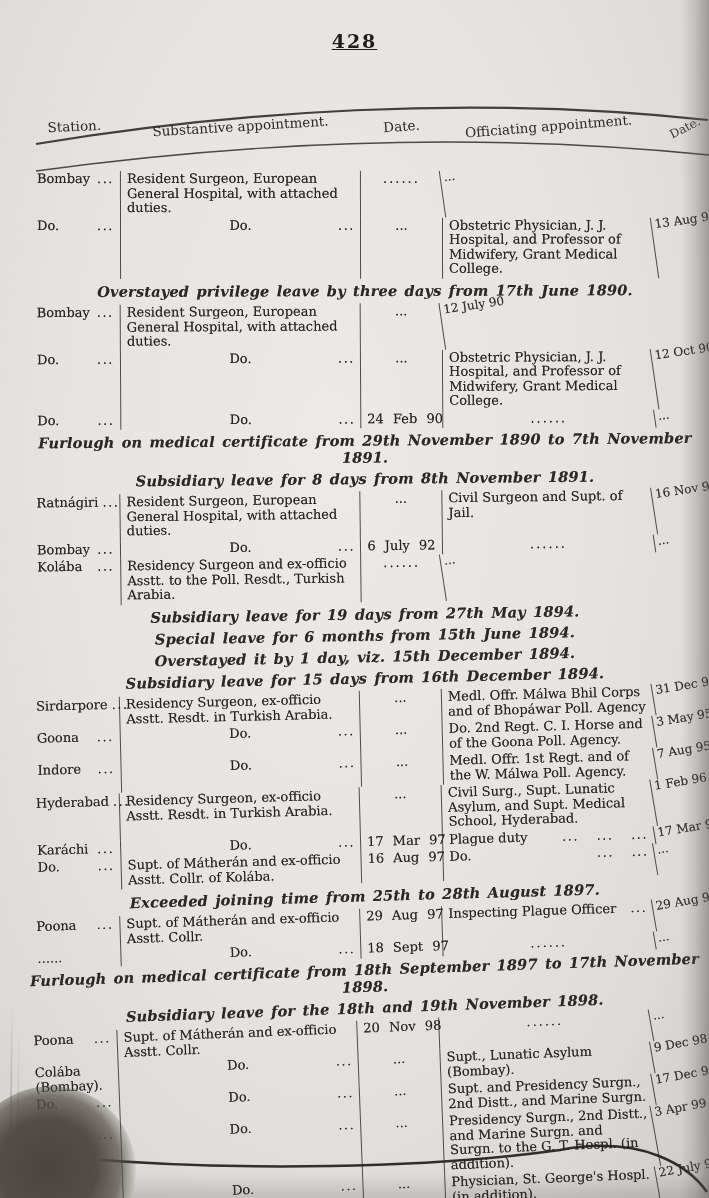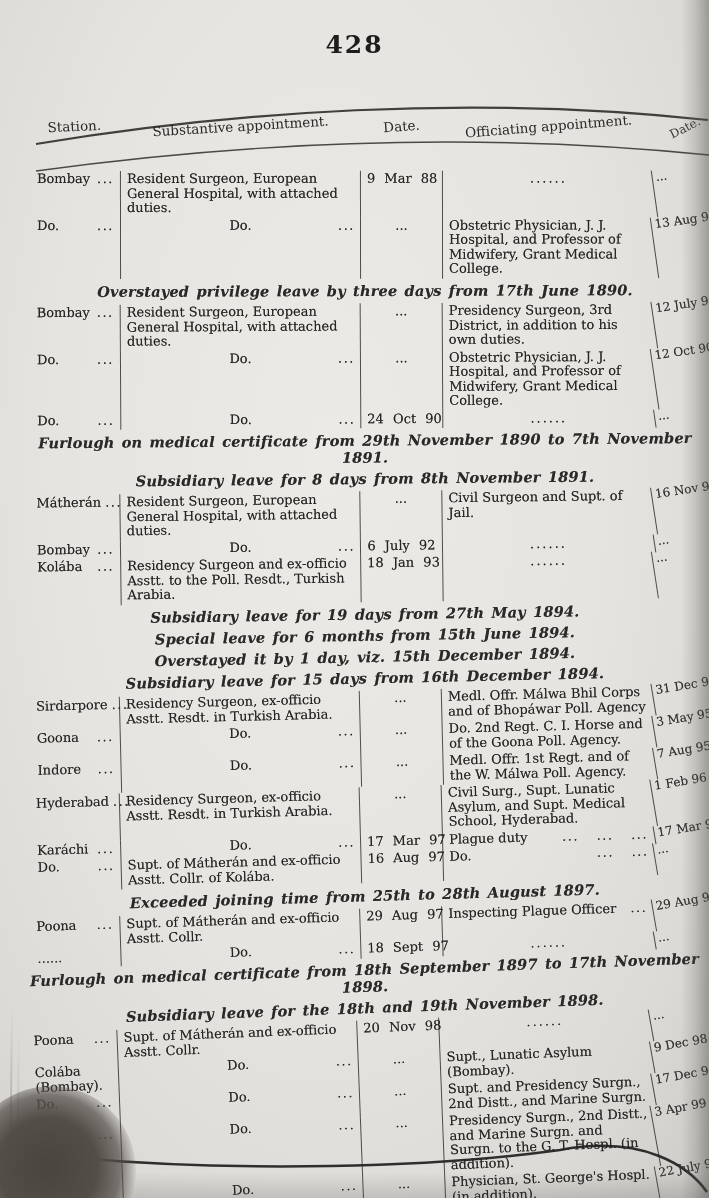--- a/index.html
+++ b/index.html
@@ -13,21 +13,21 @@
     background:linear-gradient(to right, rgba(110,108,104,0) 0%, rgba(105,103,99,.22) 50%, rgba(80,78,74,.45) 100%);}
   .bottom-shade{position:absolute;left:0;right:0;bottom:0;height:26px;
     background:linear-gradient(to bottom, rgba(60,58,54,0) 0%, rgba(60,58,54,.18) 100%);}
   .thumb{position:absolute;left:-34px;bottom:-58px;width:170px;height:170px;border-radius:50%;
     background:radial-gradient(circle at 48% 48%, #4a443f 0%, #544e49 40%, rgba(84,78,73,.72) 58%, rgba(84,78,73,0) 72%);}
   .page-edge-line{position:absolute;width:2px;background:linear-gradient(to bottom, rgba(100,95,90,0), rgba(100,95,90,.55));}
   .pe1{left:10px;top:1005px;height:193px;transform:rotate(.6deg);}
   .pe2{left:17px;top:1030px;height:168px;transform:rotate(.6deg);opacity:.6;}
 
   .pageno{position:absolute;top:30px;left:0;width:100%;text-align:center;
-    font-size:25px;letter-spacing:2px;color:#1f1d1b;font-weight:600;}
+    font-size:19px;letter-spacing:2px;color:#1f1d1b;font-weight:600;text-decoration:underline;}
 
   .rules{position:absolute;left:0;top:0;pointer-events:none;}
 
   .grid5{display:grid;grid-template-columns:92px 240px 82px 212px 44px;}
   .thead{position:absolute;left:28px;top:104px;width:670px;}
   .th{font-size:13.5px;text-align:center;color:#2a2826;padding-top:14px;}
   .th-station{transform:rotate(-2.5deg);}
   .th-sub{transform:rotate(-3.5deg);}
   .th-date{transform:rotate(-4deg);}
   .th-off{transform:rotate(-4.5deg);}
@@ -78,21 +78,20 @@
   </div>
 
   <div class="tbody" id="tbody">
       <div class="rows-block" style="transform: rotate(-0.05deg); transform-origin: 40px 50%;">
         <div class="row grid5">
           <div class="cell c-st">
             <span>Bombay</span>
             <span class="dots">...</span>
           </div>
           <div class="cell c-sub"><span>Resident Surgeon, European General Hospital, with attached duties.</span></div>
-          <div class="cell c-dt">9 Mar 88</div>
           <div class="cell c-off center"><span>......</span></div>
           <div class="cell c-dt2">...</div>
         </div>
         <div class="row grid5">
           <div class="cell c-st">
             <span>Do.</span>
             <span class="dots">...</span>
           </div>
           <div class="cell c-sub center"><span>Do.</span><span class="dots trail">...</span></div>
           <div class="cell c-dt">...</div>
@@ -102,50 +101,49 @@
       </div>
       <div class="note" style="transform: rotate(-0.185deg); transform-origin: 40px 50%;">Overstayed privilege leave by three days from 17th June 1890.</div>
       <div class="rows-block" style="transform: rotate(-0.32deg); transform-origin: 40px 50%;">
         <div class="row grid5">
           <div class="cell c-st">
             <span>Bombay</span>
             <span class="dots">...</span>
           </div>
           <div class="cell c-sub"><span>Resident Surgeon, European General Hospital, with attached duties.</span></div>
           <div class="cell c-dt">...</div>
-          <div class="cell c-off"><span>Presidency Surgeon, 3rd District, in addition to his own duties.</span></div>
           <div class="cell c-dt2">12 July 90</div>
         </div>
         <div class="row grid5">
           <div class="cell c-st">
             <span>Do.</span>
             <span class="dots">...</span>
           </div>
           <div class="cell c-sub center"><span>Do.</span><span class="dots trail">...</span></div>
           <div class="cell c-dt">...</div>
           <div class="cell c-off"><span>Obstetric Physician, J. J. Hospital, and Professor of Midwifery, Grant Medical College.</span></div>
           <div class="cell c-dt2">12 Oct 90</div>
         </div>
         <div class="row grid5">
           <div class="cell c-st">
             <span>Do.</span>
             <span class="dots">...</span>
           </div>
           <div class="cell c-sub center"><span>Do.</span><span class="dots trail">...</span></div>
-          <div class="cell c-dt">24 Oct 90</div>
+          <div class="cell c-dt">24 Feb 90</div>
           <div class="cell c-off center"><span>......</span></div>
           <div class="cell c-dt2">...</div>
         </div>
       </div>
       <div class="note" style="transform: rotate(-0.455deg); transform-origin: 40px 50%;">Furlough on medical certificate from 29th November 1890 to 7th November 1891.</div>
       <div class="note" style="transform: rotate(-0.59deg); transform-origin: 40px 50%;">Subsidiary leave for 8 days from 8th November 1891.</div>
       <div class="rows-block" style="transform: rotate(-0.725deg); transform-origin: 40px 50%;">
         <div class="row grid5">
           <div class="cell c-st">
-            <span>Mátherán</span>
+            <span>Ratnágiri</span>
             <span class="dots">...</span>
           </div>
           <div class="cell c-sub"><span>Resident Surgeon, European General Hospital, with attached duties.</span></div>
           <div class="cell c-dt">...</div>
           <div class="cell c-off"><span>Civil Surgeon and Supt. of Jail.</span></div>
           <div class="cell c-dt2">16 Nov 91</div>
         </div>
         <div class="row grid5">
           <div class="cell c-st">
             <span>Bombay</span>
@@ -155,21 +153,20 @@
           <div class="cell c-dt">6 July 92</div>
           <div class="cell c-off center"><span>......</span></div>
           <div class="cell c-dt2">...</div>
         </div>
         <div class="row grid5">
           <div class="cell c-st">
             <span>Kolába</span>
             <span class="dots">...</span>
           </div>
           <div class="cell c-sub"><span>Residency Surgeon and ex-officio Asstt. to the Poll. Resdt., Turkish Arabia.</span></div>
-          <div class="cell c-dt">18 Jan 93</div>
           <div class="cell c-off center"><span>......</span></div>
           <div class="cell c-dt2">...</div>
         </div>
       </div>
       <div class="note" style="transform: rotate(-0.86deg); transform-origin: 40px 50%;">Subsidiary leave for 19 days from 27th May 1894.</div>
       <div class="note" style="transform: rotate(-0.995deg); transform-origin: 40px 50%;">Special leave for 6 months from 15th June 1894.</div>
       <div class="note" style="transform: rotate(-1.13deg); transform-origin: 40px 50%;">Overstayed it by 1 day, viz. 15th December 1894.</div>
       <div class="note" style="transform: rotate(-1.265deg); transform-origin: 40px 50%;">Subsidiary leave for 15 days from 16th December 1894.</div>
       <div class="rows-block" style="transform: rotate(-1.4deg); transform-origin: 40px 50%;">
         <div class="row grid5">

